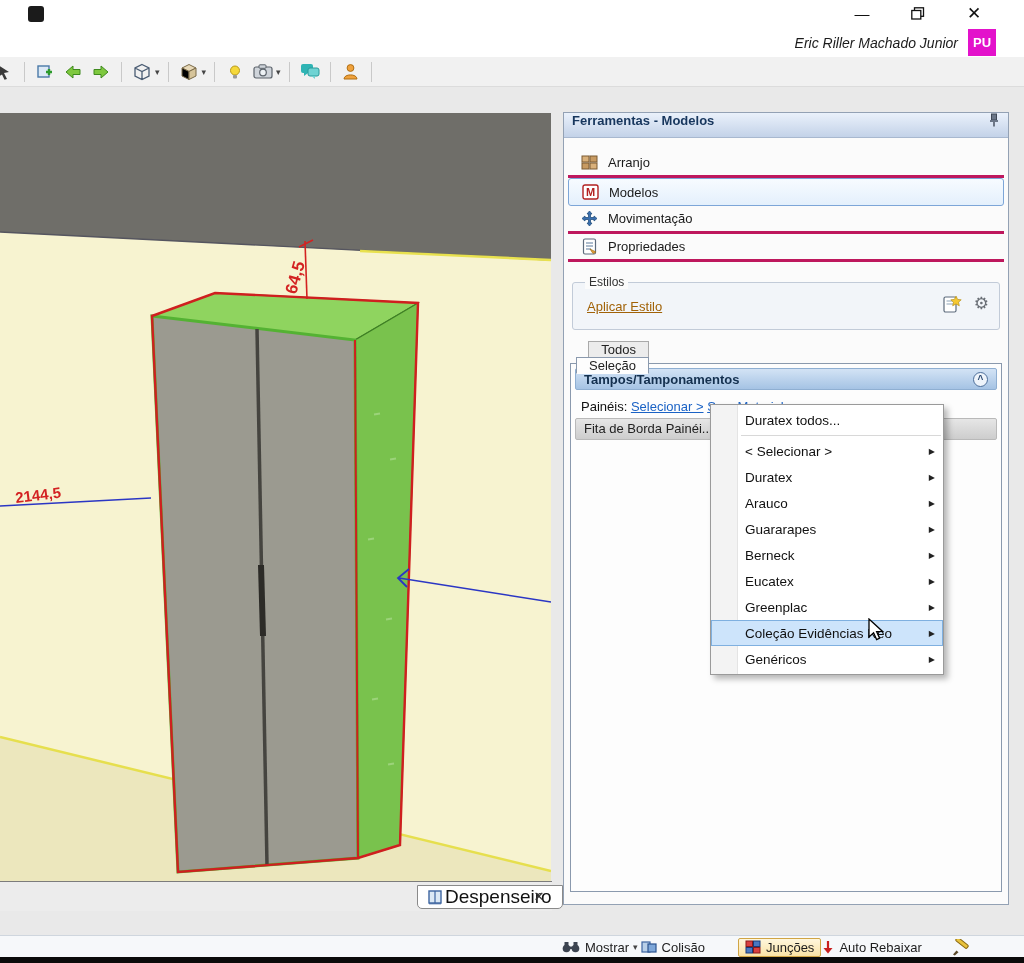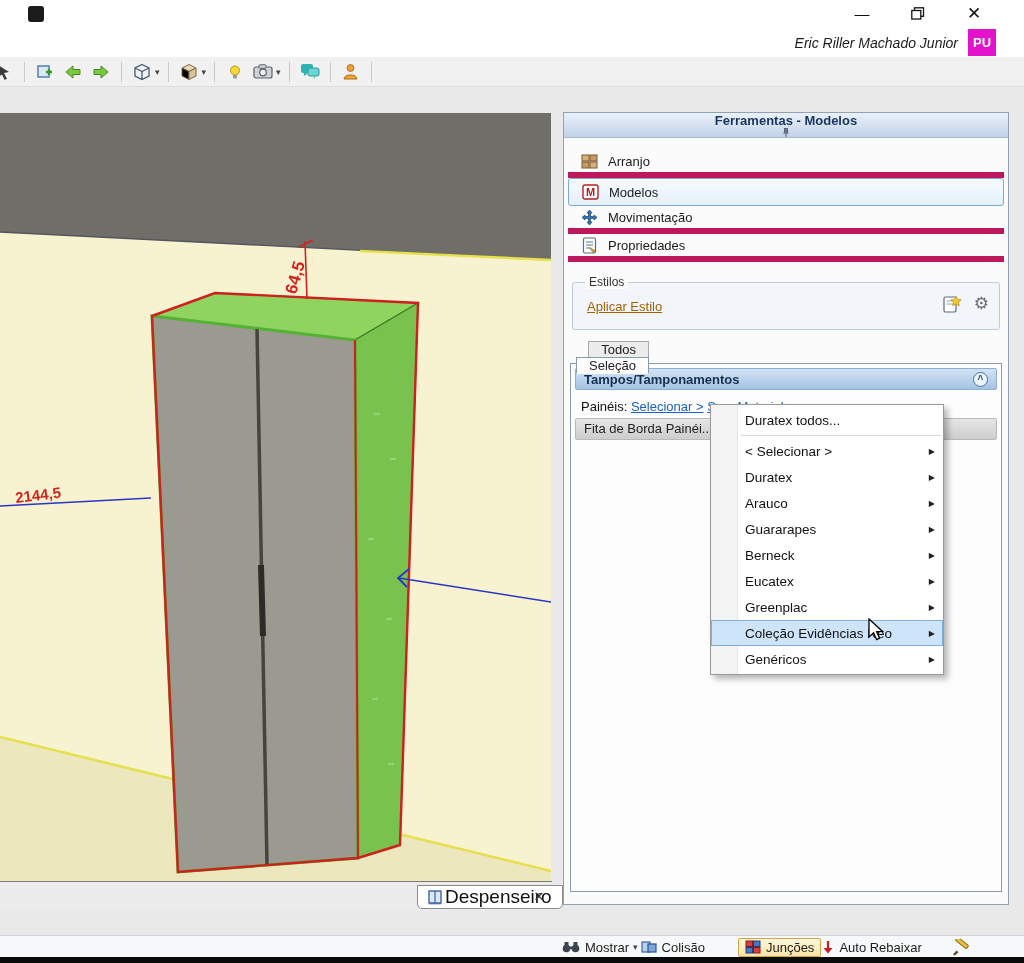--- a/index.html
+++ b/index.html
@@ -28,25 +28,25 @@
   .viewport { position:absolute; left:0; top:113px; width:551px; height:768px; border-right:1px solid #7c7c7c; background:#6f6e69; }
   .viewport svg { display:block; width:551px; height:768px; }
   .dim-text { font-family:"Liberation Sans",sans-serif; font-weight:bold; fill:#d32222; }
 
   .tabstrip { position:absolute; left:0; top:881px; width:552px; height:30px; background:#ececec; border-top:1px solid #7c7c7c; }
   .vp-tab { position:absolute; left:417px; top:3px; height:24px; background:#fff; border:1px solid #8a8a8a; border-radius:0 0 5px 5px; display:flex; align-items:center; padding:0 10px; gap:3px; font-size:19px; color:#111; }
   .vp-tab-close { position:absolute; left:530px; top:5px; width:18px; height:18px; display:flex; align-items:center; justify-content:center; color:#333; font-size:13px; }
 
   
   .panel { position:absolute; left:563px; top:112px; width:446px; height:793px; background:#fbfbfb; border:1px solid #93a1b4; }
-  .panel-hdr { height:25px; background:linear-gradient(#eaf1fb,#c3d2e8); border-bottom:1px solid #a8b8cf; display:flex; align-items:center; padding:0 8px;flex-direction:column; }
+  .panel-hdr { height:25px; background:linear-gradient(#eaf1fb,#c3d2e8); border-bottom:1px solid #a8b8cf; display:flex; align-items:flex-start; padding:0 8px; }
   .panel-hdr-title { font-size:13px; font-weight:bold; color:#17365d; flex:1; }
 
   .nav { margin-top:12px; }
-  .nav-row { height:28px; display:flex; align-items:center; gap:10px; padding-left:12px; margin:0 4px; border-bottom:6px solid #be185d; font-size:13px; color:#1a1a1a; }
+  .nav-row { height:28px; display:flex; align-items:center; gap:10px; padding-left:12px; margin:0 4px; border-bottom:3px solid #be185d; font-size:13px; color:#1a1a1a; }
   .nav-row.sel { border:1px solid #7da6d8; border-radius:3px; background:linear-gradient(#f7fbff,#e4f0fc); }
   .nav-ic { width:18px; height:18px; display:flex; align-items:center; justify-content:center; }
 
   .grp { position:relative; margin:20px 8px 0 8px; border:1px solid #c2cbd8; border-radius:3px; background:#f2f5f9; height:48px; }
   .grp-label { position:absolute; top:-8px; left:12px; background:#fbfbfb; padding:0 4px; font-size:12px; color:#333; }
   .grp-link { position:absolute; left:14px; top:16px; font-size:13px; color:#a16207; text-decoration:underline; cursor:pointer; }
   .grp-icons { position:absolute; right:10px; top:10px; display:flex; gap:12px; align-items:center; }
 
   .tabs { position:absolute; left:12px; top:228px; display:flex; align-items:flex-end; height:23px;flex-direction:column; }
   .tab { height:21px; padding:0 12px; font-size:13px; display:flex; align-items:center; background:#ececec; border:1px solid #a9a9a9; border-bottom:none; color:#222; margin-right:-1px; }

